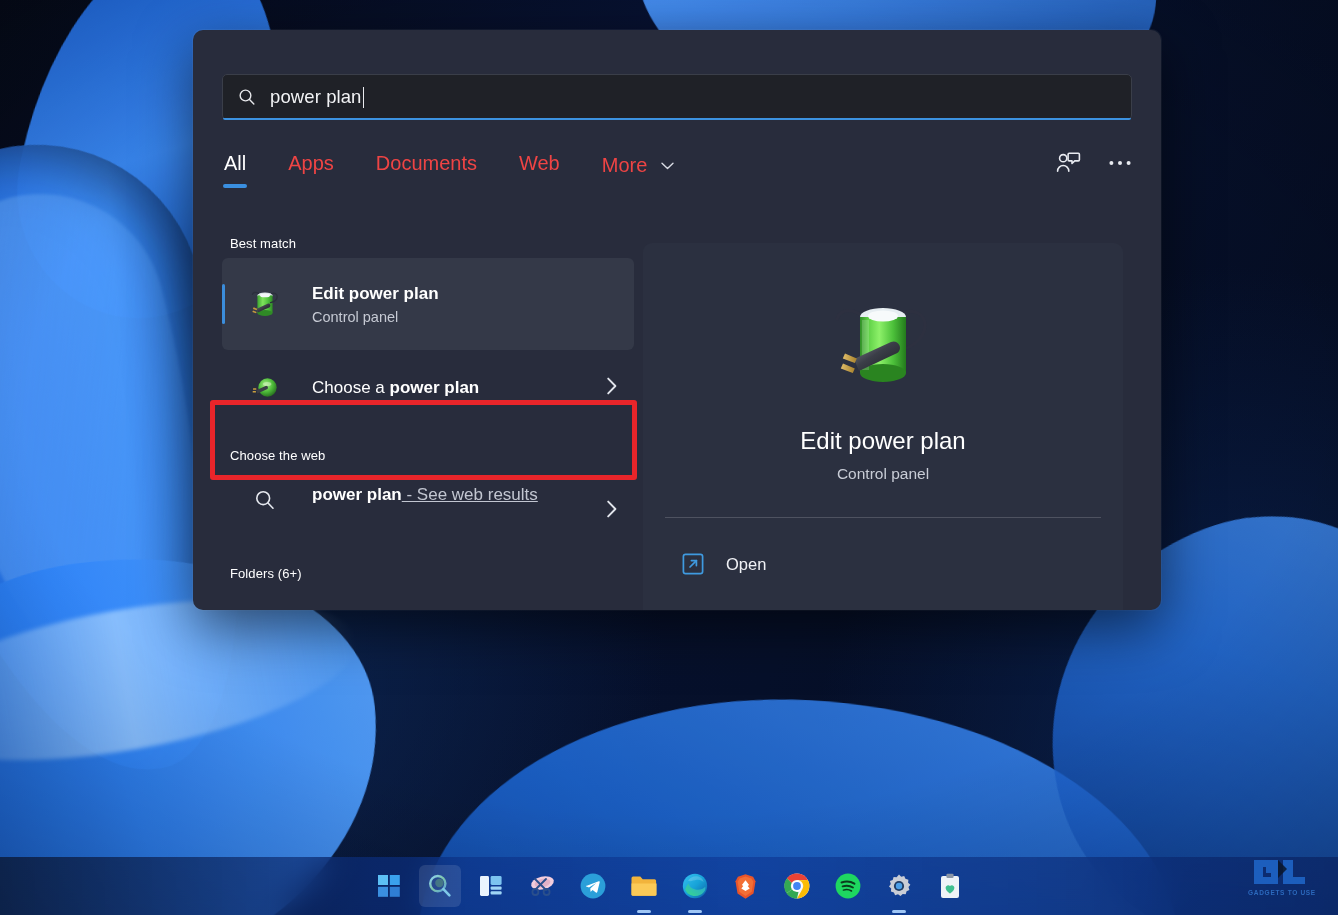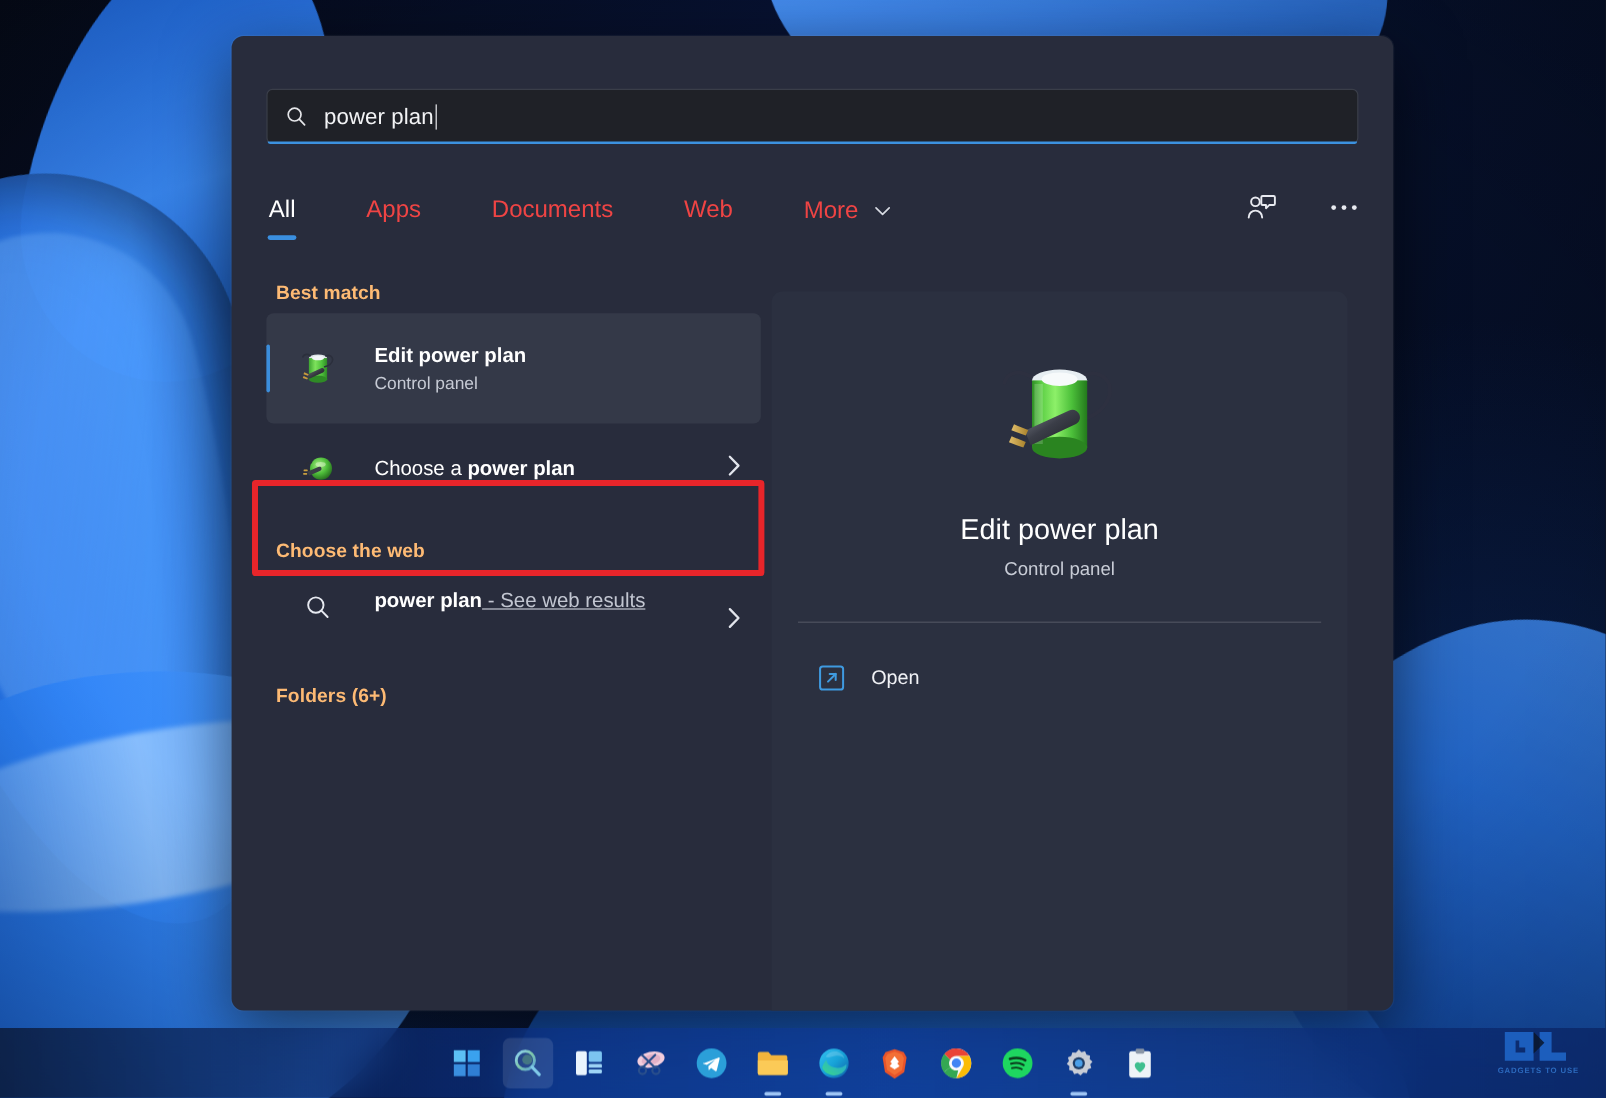--- a/index.html
+++ b/index.html
@@ -82,21 +82,21 @@
     opacity: .85;
   }
   .wp-vig {
     position: absolute; inset: 0;
     background: radial-gradient(ellipse 120% 110% at 50% 45%, rgba(0,0,0,0) 40%, rgba(0,0,0,.55) 100%);
   }
 
   
   #search-panel {
     position: absolute; left: 193px; top: 30px;
-    width: 968px; height: 812px;
+    width: 968px; height: 580px;
     background: #282c3c;
     border-radius: 10px;
     box-shadow: 0 18px 55px rgba(0,0,0,.55), 0 0 0 1px rgba(255,255,255,.055);
     overflow: hidden;
   }
 
   
   .searchbox-wrap { position: absolute; left: 29px; top: 44px; width: 910px; height: 46px; }
   .searchbox {
     width: 100%; height: 100%;
@@ -117,21 +117,21 @@
     display: flex; align-items: center;
   }
   .caret {
     display: inline-block; width: 1.5px; height: 21px;
     background: #e9eaee; margin-left: 1px;
   }
 
   
   .tabs-row {
     position: absolute; left: 29px; top: 118px; right: 26px; height: 50px;
-    display: flex; align-items: center; gap: 17px;
+    display: flex; align-items: flex-start;
   }
   .tab {
     position: relative; color: #ef4444; font-size: 20px;
     padding: 4px 2px 0 2px; margin-right: 38px; cursor: default; white-space: nowrap;
   }
   .tab.active { color: #ffffff; }
   .tab.active::after {
     content: ""; position: absolute; left: 50%; transform: translateX(-50%);
     bottom: -13px; width: 24px; height: 4px; border-radius: 2px; background: #3a8fe0;
   }
@@ -146,21 +146,21 @@
   .cols { position: absolute; left: 0; top: 186px; right: 0; bottom: 0; }
   .left-col { position: absolute; left: 29px; top: 0; width: 412px; }
   .right-col {
     position: absolute; left: 450px; top: 27px;
     width: 480px; height: 615px;
     background: #2b3040;
     border-radius: 9px;
   }
 
   .section-head {
-    font-size: 16px; font-weight: bold; color: #fdba74;
+    font-size: 13px; font-weight: normal; color: #ffffff;
     margin: 22px 0 7px 8px; letter-spacing: .1px;
   }
   .section-head:first-child { margin-top: 20px; }
 
   .result-row {
     position: relative; display: flex; align-items: center;
     height: 92px; border-radius: 6px; padding-left: 22px; padding-right: 16px;
   }
   .result-row.selected { background: #343948; }
   .result-row.selected::before {

